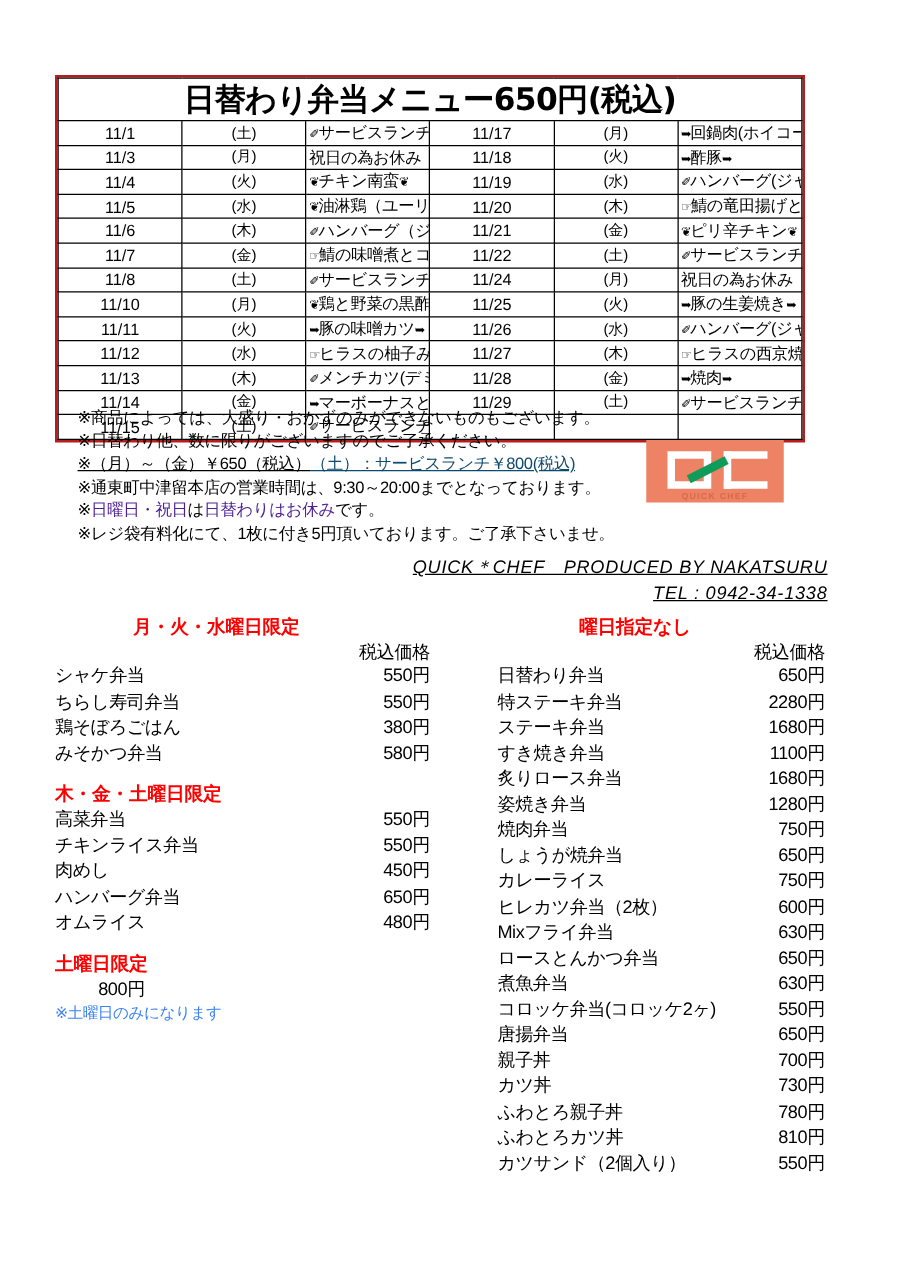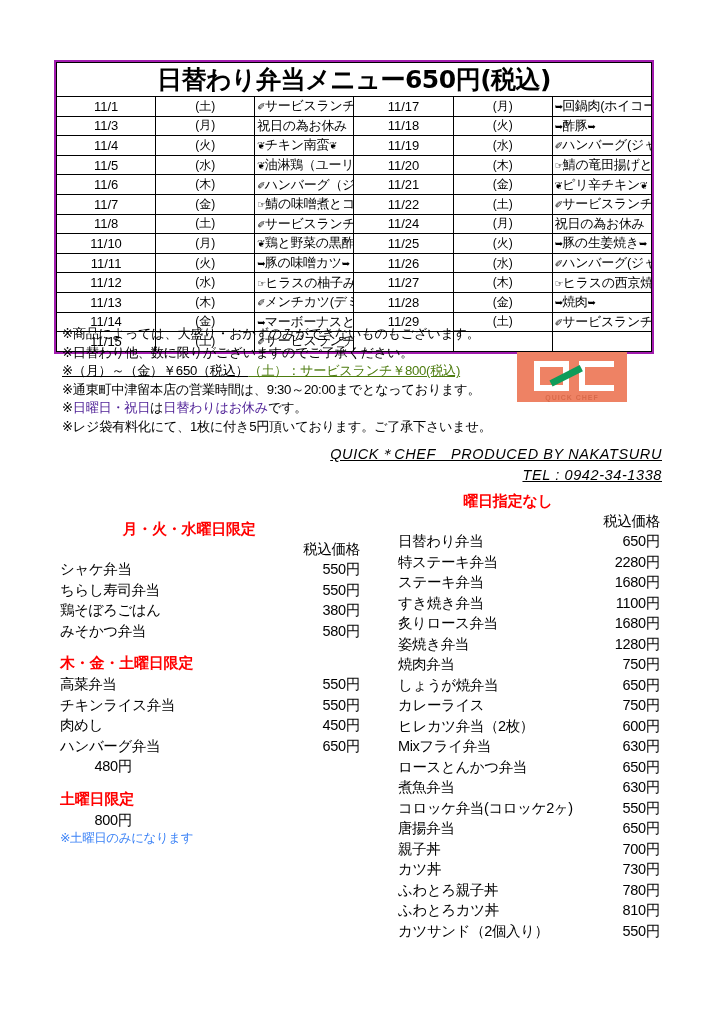--- a/index.html
+++ b/index.html
@@ -8,22 +8,22 @@
     width:724px; height:1024px;
     background:#ffffff;
     font-family:"Liberation Sans","DejaVu Sans",sans-serif;
     color:#000;
     position:relative;
     overflow:hidden;
   }
 
   
   #menu-table-wrap {
-    position:absolute; left:54px; top:60px; width:600px;
-    border:2px solid #a21caf;
+    position:absolute; left:44px; top:60px; width:600px;
+    border:2px solid #b91c1c;
   }
   table.menu { border-collapse:collapse; width:100%; table-layout:fixed; }
   table.menu td { border:1px solid #000; padding:0 2px; height:19.6px; vertical-align:middle; }
 
   .title-cell {
     text-align:center;
     font-size:25px;
     font-weight:bold;
     letter-spacing:-0.5px;
     height:33px;
@@ -37,21 +37,21 @@
   td.c-dish.r { width:208px; }
 
   .ic { font-size:10px; letter-spacing:-1px; }
 
   
   #notes {
     position:absolute; left:62px; top:325px; width:520px;
     font-size:13.2px; line-height:18.6px; letter-spacing:-0.3px;
   }
   .note { white-space:nowrap; }
-  .blue { color:#4d7c0f; text-decoration:underline;margin-top:14px; }
+  .blue { color:#0c4a6e; text-decoration:underline;margin-top:14px; }
   .u { text-decoration:underline; }
   .red { color:#4c1d95; }
 
   
   #logo {
     position:absolute; left:517px; top:352px;
     width:110px; height:50px;
     background:#ee8264;
     overflow:hidden;
   }
@@ -72,21 +72,21 @@
   
   #signature {
     position:absolute; left:270px; top:444px; width:392px;
     font-style:italic; font-size:14.5px; letter-spacing:0.6px;
     text-align:right; line-height:21px;
   }
   #signature div { text-decoration:underline; display:inline-block; }
 
   
   .price-col { position:absolute; font-size:14.5px; }
-  #col-left  { left:60px;  top:492px; width:300px;margin-top:28px; }
+  #col-left  { left:44px;  top:492px; width:300px; }
   #col-right { left:398px; top:492px; width:262px; }
 
   .sec-head {
     color:#ff0000; font-weight:bold; font-size:15px;
     margin-bottom:1px; letter-spacing:-0.2px;
   }
   .sec-head.center { text-align:center; padding-right:42px; }
   .subhead { text-align:right; font-size:14.5px; letter-spacing:-0.3px; }
   .prow { display:flex; line-height:20.5px; }
   .prow .nm  { flex:1 1 auto; white-space:nowrap; letter-spacing:-0.4px; }
@@ -273,20 +273,21 @@
       </div>
       <div class="prow">
         <span class="nm">肉めし</span>
         <span class="pr">450円</span>
       </div>
       <div class="prow">
         <span class="nm">ハンバーグ弁当</span>
         <span class="pr">650円</span>
       </div>
       <div class="prow">
+        <span class="nm">オムライス</span>
         <span class="pr">480円</span>
       </div>
     </div>
 
   <div class="spacer"></div>
   <div class="sec-head">土曜日限定</div>
   <div id="left-s3">
       <div class="prow">
         <span class="pr">800円</span>
       </div>

